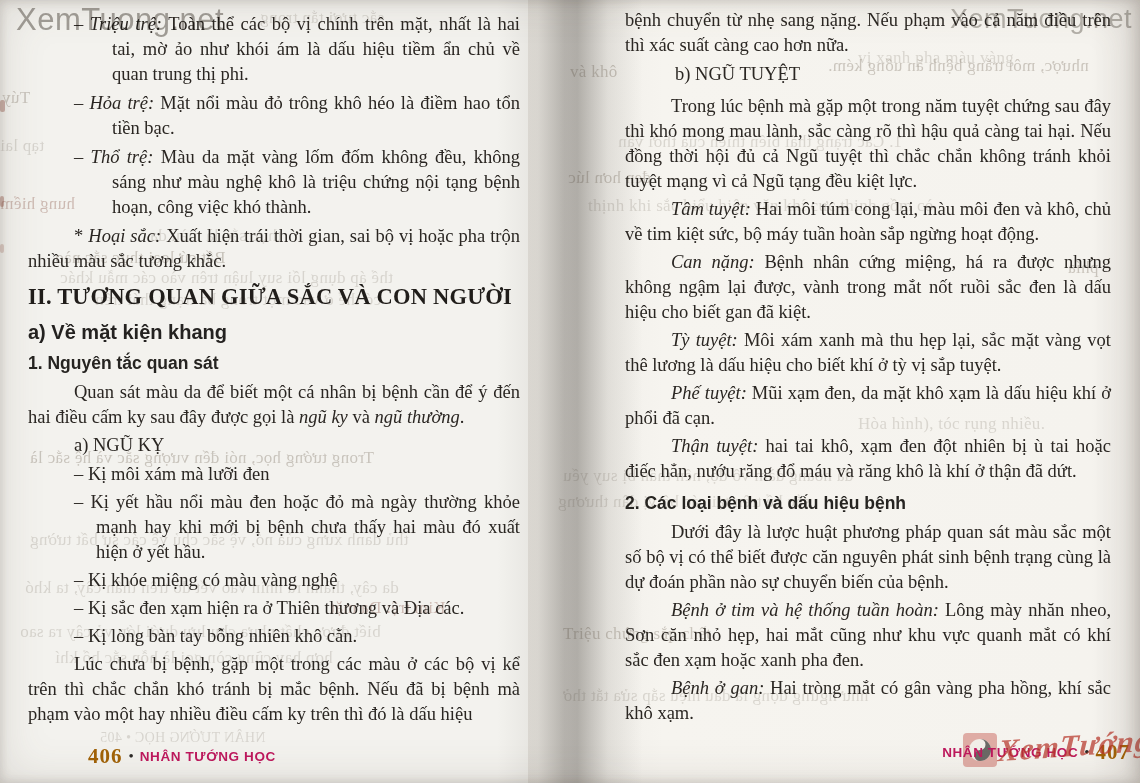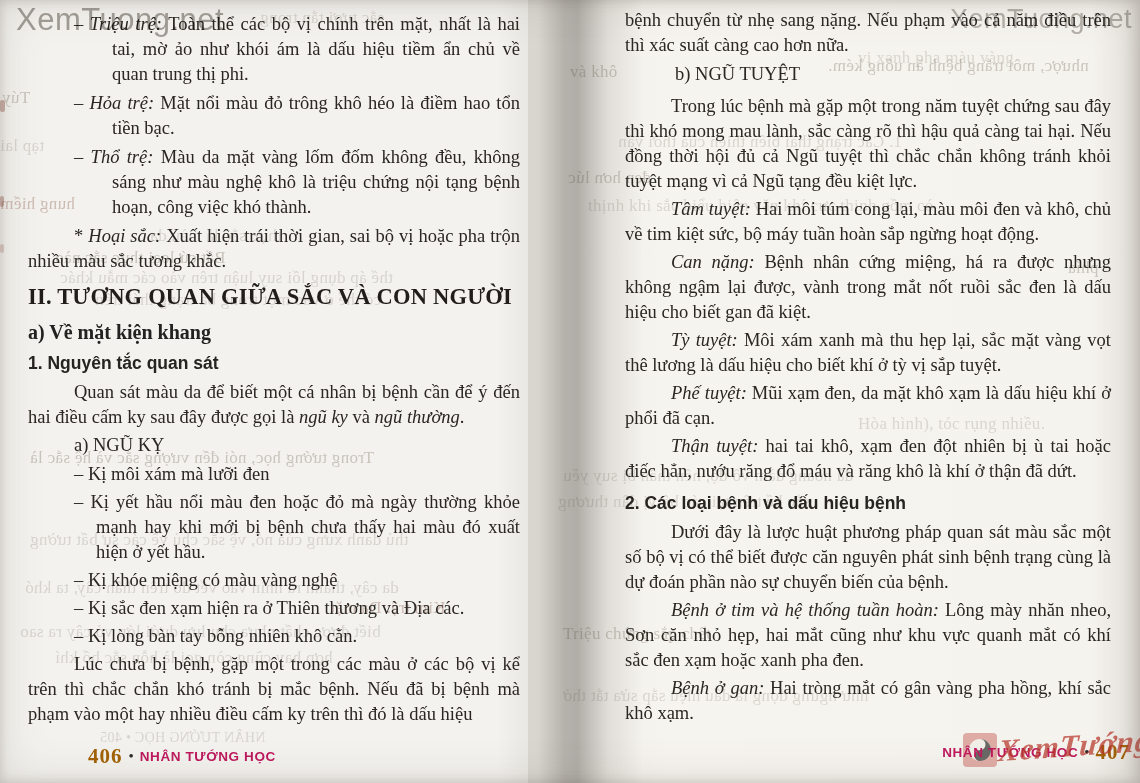--- a/index.html
+++ b/index.html
@@ -37,21 +37,21 @@
   .li-star { text-indent:46px; margin-bottom:8px; }
   .li-ky   { padding-left:68px; text-indent:-22px; margin-bottom:3px; }
   .para    { text-indent:46px; margin-bottom:3px; }
   .para-cont { text-indent:0; margin-bottom:3px; }
   .lead, .ital { font-style:italic; }
 
   .h-serif-big {
     font-size:22.5px; line-height:30px; font-weight:bold; letter-spacing:.2px;
     color:#201d1a; margin:8px 0 7px 0; text-align:left;
   }
-  .h-sans-a { font-family:Liberation Serif, serif; font-size:20px; line-height:26px; font-weight:bold; color:#242220; margin:2px 0 6px 0; text-align:left; }
+  .h-sans-a { font-family:Liberation Sans, sans-serif; font-size:20px; line-height:26px; font-weight:bold; color:#242220; margin:2px 0 6px 0; text-align:left; }
   .h-sans-n { font-family:"Liberation Sans","DejaVu Sans",sans-serif; font-size:17.5px; line-height:24px; font-weight:bold; color:#262421; margin:2px 0 5px 0; text-align:left; }
   .h-sub-serif { text-indent:46px; margin:2px 0 4px 0; }
   .h-sub-serif-r { text-indent:50px; margin:4px 0 7px 0; }
   .h-sans-n.spaced { margin:7px 0 5px 0; }
 
   
   .footer { position:absolute; z-index:3; white-space:nowrap; }
   .footer-left { left:88px; top:744px; }
   .footer-right { right:10px; top:740px; text-align:right; }
   .f-num { font-size:21px; font-weight:bold; color:#a16207; letter-spacing:1px; }

